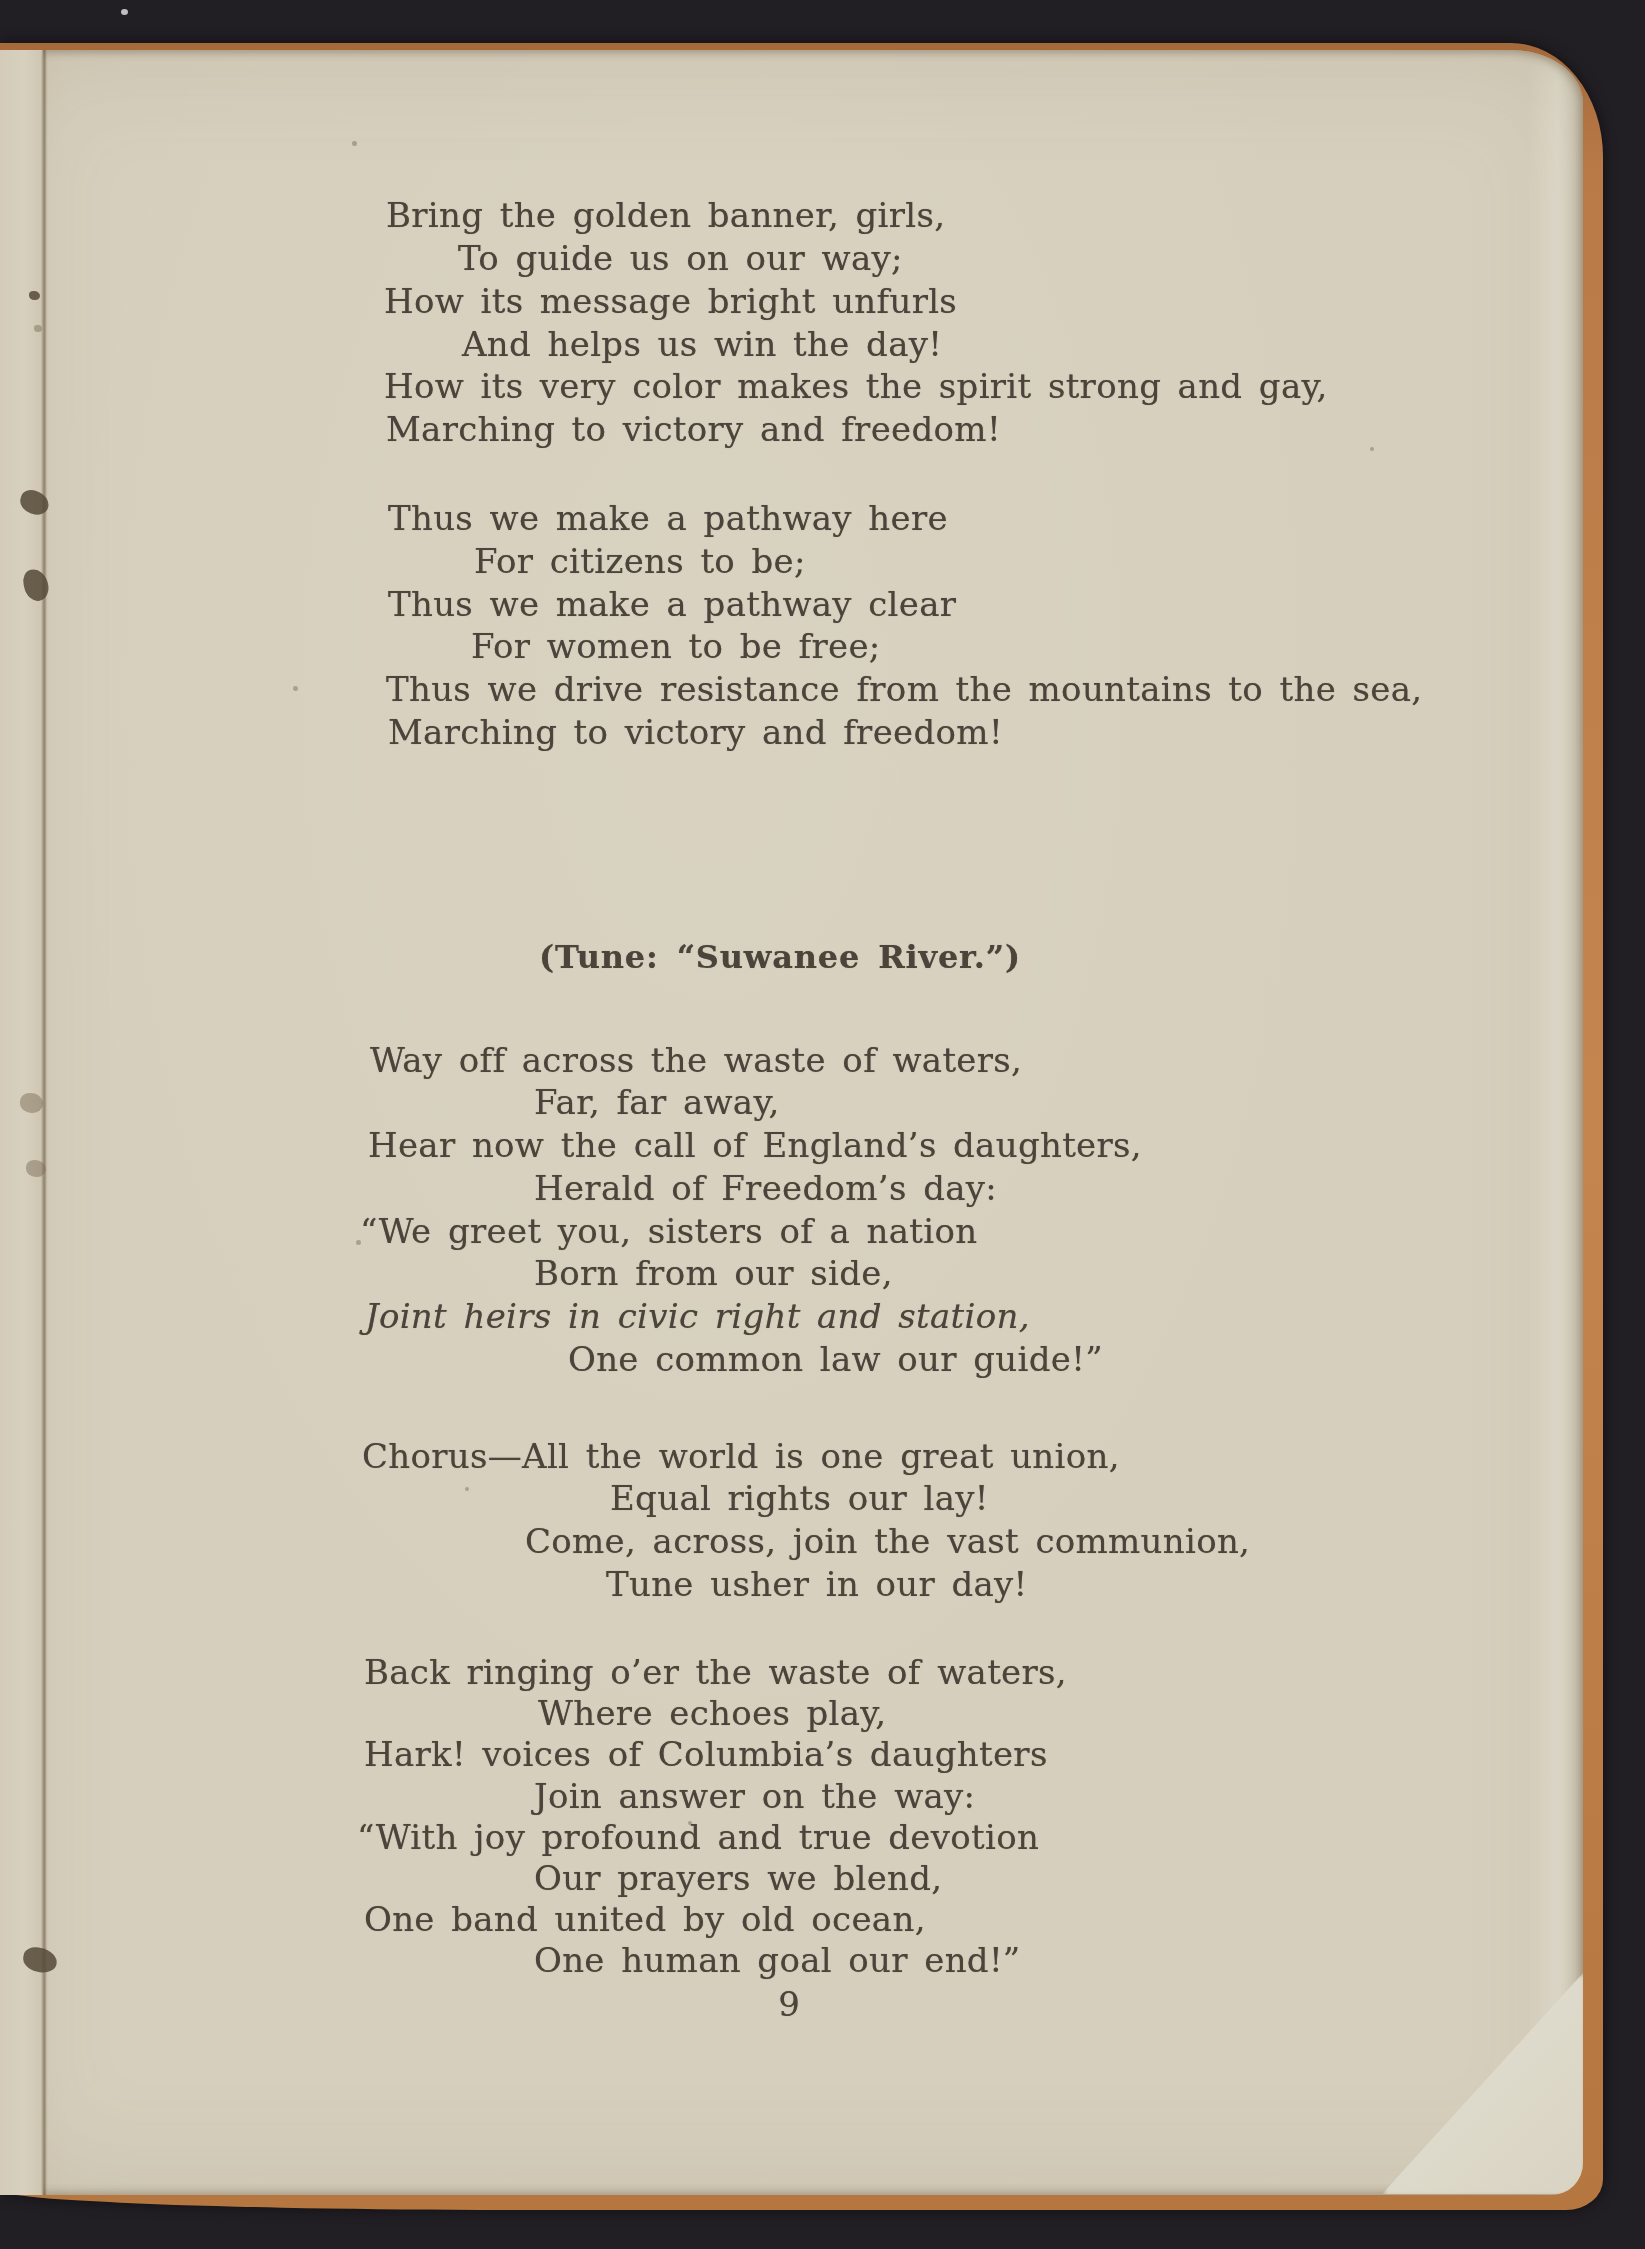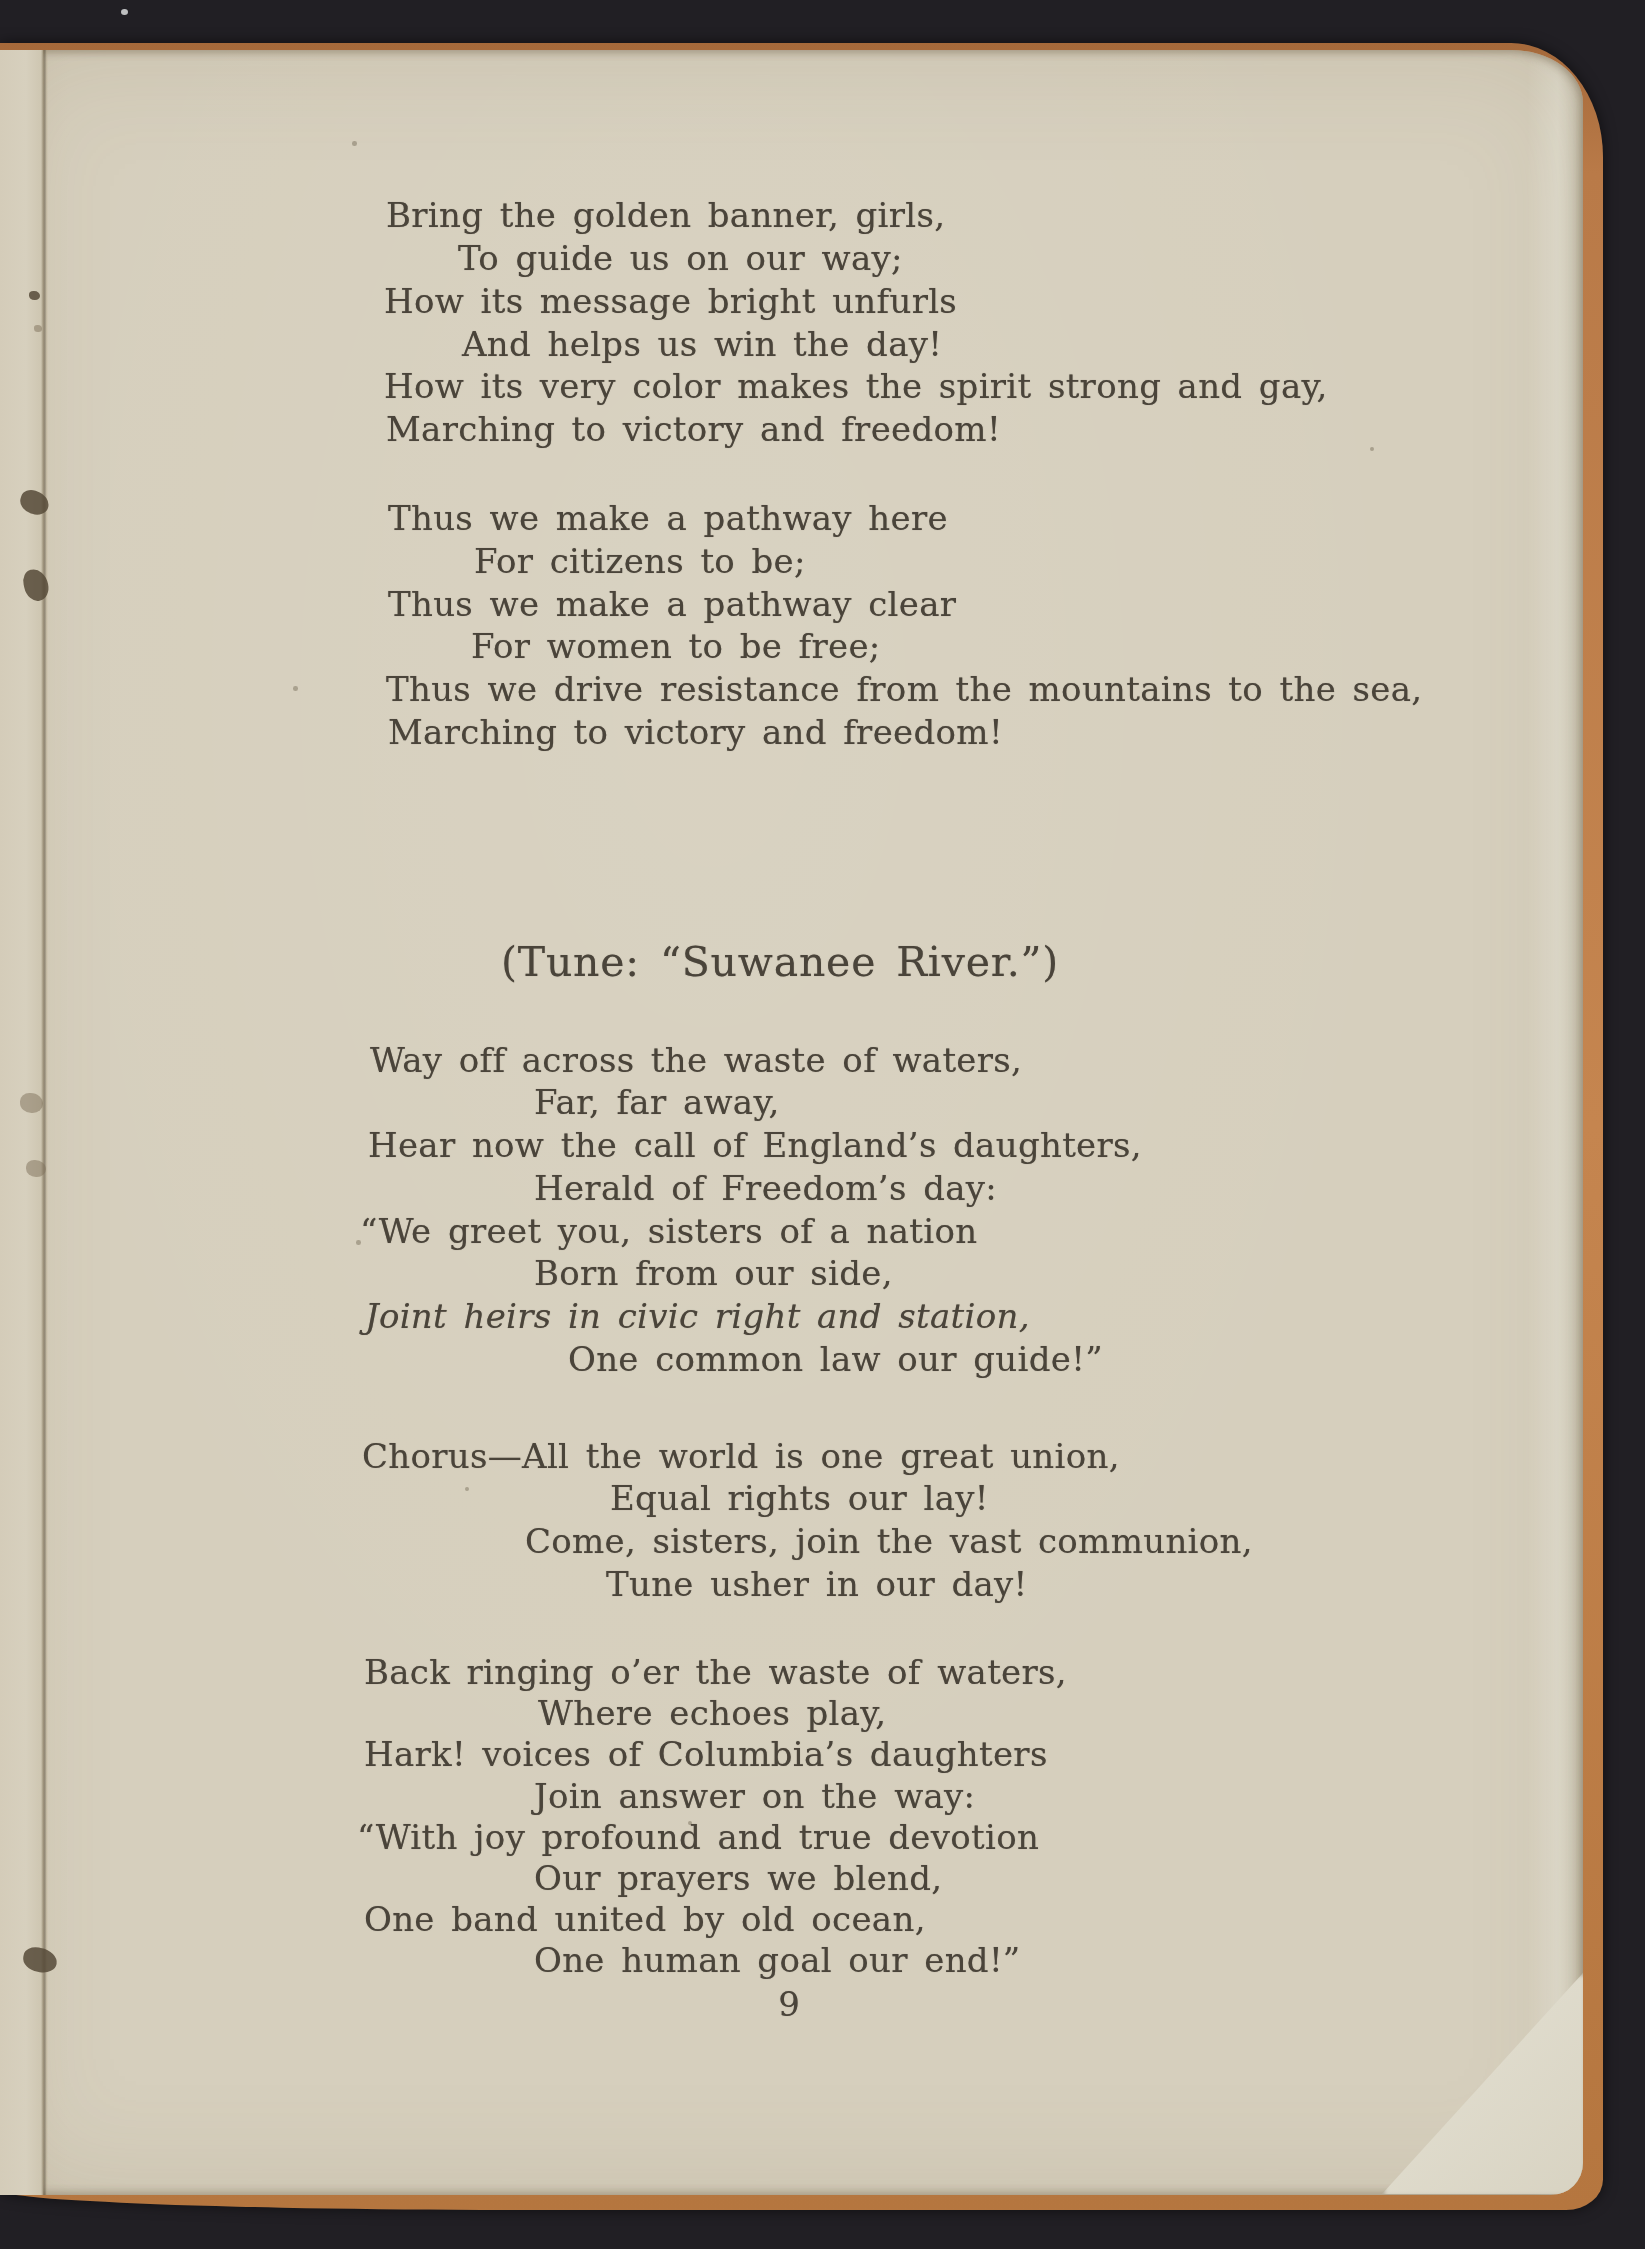--- a/index.html
+++ b/index.html
@@ -82,23 +82,24 @@
     text-shadow:0 0 0.8px rgba(74,68,58,0.55);
   }
   .song-title{
     position:absolute;left:0;top:831px;width:1567px;text-align:center;
     font-size:37px;font-weight:bold;letter-spacing:1.1px;word-spacing:7.6px;
     color:var(--ink-dark);
     text-shadow:0 0 0.8px rgba(62,57,48,0.6);
   }
   .song-tune{
     position:absolute;left:0;top:888px;width:1560px;text-align:center;
-    font-size:41px;letter-spacing:0.8px;word-spacing:6.1px;
+    font-size:32px;letter-spacing:0.8px;word-spacing:6.1px;
     color:var(--ink);
     text-shadow:0 0 0.8px rgba(74,68,58,0.5);
+    font-weight:bold;
   }
   .page-number{
     position:absolute;left:732px;top:1934px;width:114px;text-align:center;
     font-size:34px;color:var(--ink);
     text-shadow:0 0 0.8px rgba(74,68,58,0.5);
   }
 </style>
 </head>
 <body>
 
@@ -144,21 +145,21 @@
         <div class="poem-line" style="left: 370px; top: 988px;">Way off across the waste of waters,</div>
         <div class="poem-line" style="left: 534px; top: 1030px;">Far, far away,</div>
         <div class="poem-line" style="left: 368px; top: 1073px;">Hear now the call of England’s daughters,</div>
         <div class="poem-line" style="left: 534px; top: 1116px;">Herald of Freedom’s day:</div>
         <div class="poem-line" style="left: 360px; top: 1159px;">“We greet you, sisters of a nation</div>
         <div class="poem-line" style="left: 534px; top: 1201px;">Born from our side,</div>
         <div class="poem-line" style="left: 365px; top: 1244px; font-style: italic;">Joint heirs in civic right and station,</div>
         <div class="poem-line" style="left: 568px; top: 1287px;">One common law our guide!”</div>
         <div class="poem-line" style="left: 362px; top: 1384px;">Chorus—All the world is one great union,</div>
         <div class="poem-line" style="left: 610px; top: 1426px;">Equal rights our lay!</div>
-        <div class="poem-line" style="left: 525px; top: 1469px;">Come, sisters, join the vast communion,</div>
+        <div class="poem-line" style="left: 525px; top: 1469px;">Come, across, join the vast communion,</div>
         <div class="poem-line" style="left: 606px; top: 1512px;">Tune usher in our day!</div>
         <div class="poem-line" style="left: 364px; top: 1600px;">Back ringing o’er the waste of waters,</div>
         <div class="poem-line" style="left: 538px; top: 1641px;">Where echoes play,</div>
         <div class="poem-line" style="left: 364px; top: 1682px; text-align: right;">Hark! voices of Columbia’s daughters</div>
         <div class="poem-line" style="left: 534px; top: 1724px;">Join answer on the way:</div>
         <div class="poem-line" style="left: 357px; top: 1765px;">“With joy profound and true devotion</div>
         <div class="poem-line" style="left: 534px; top: 1806px;">Our prayers we blend,</div>
         <div class="poem-line" style="left: 364px; top: 1847px;">One band united by old ocean,</div>
         <div class="poem-line" style="left: 534px; top: 1888px;">One human goal our end!”</div>
       </div>

